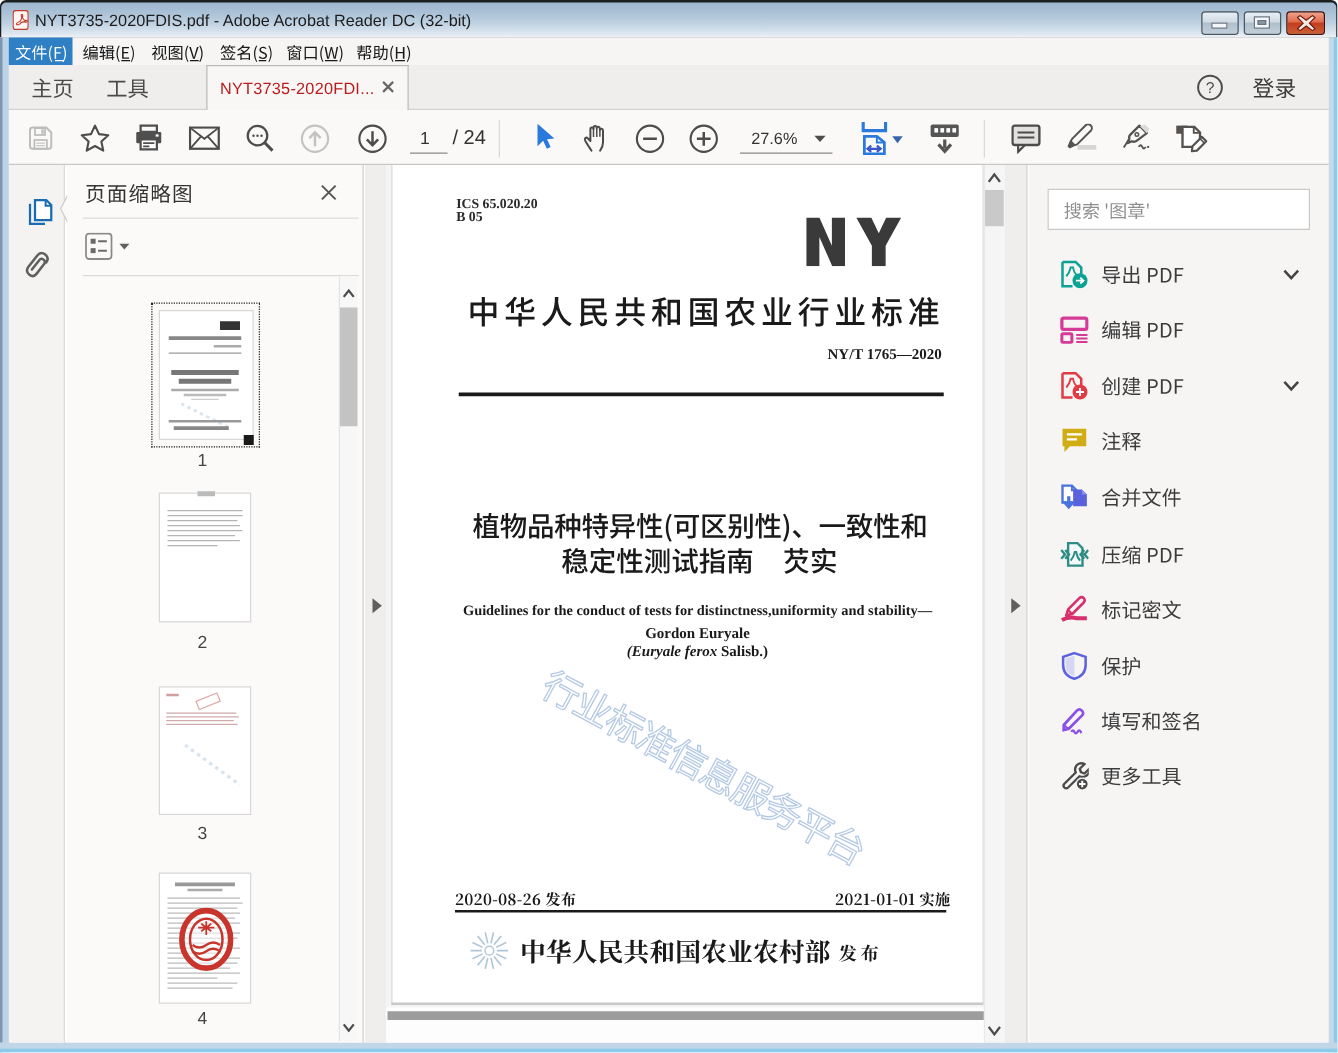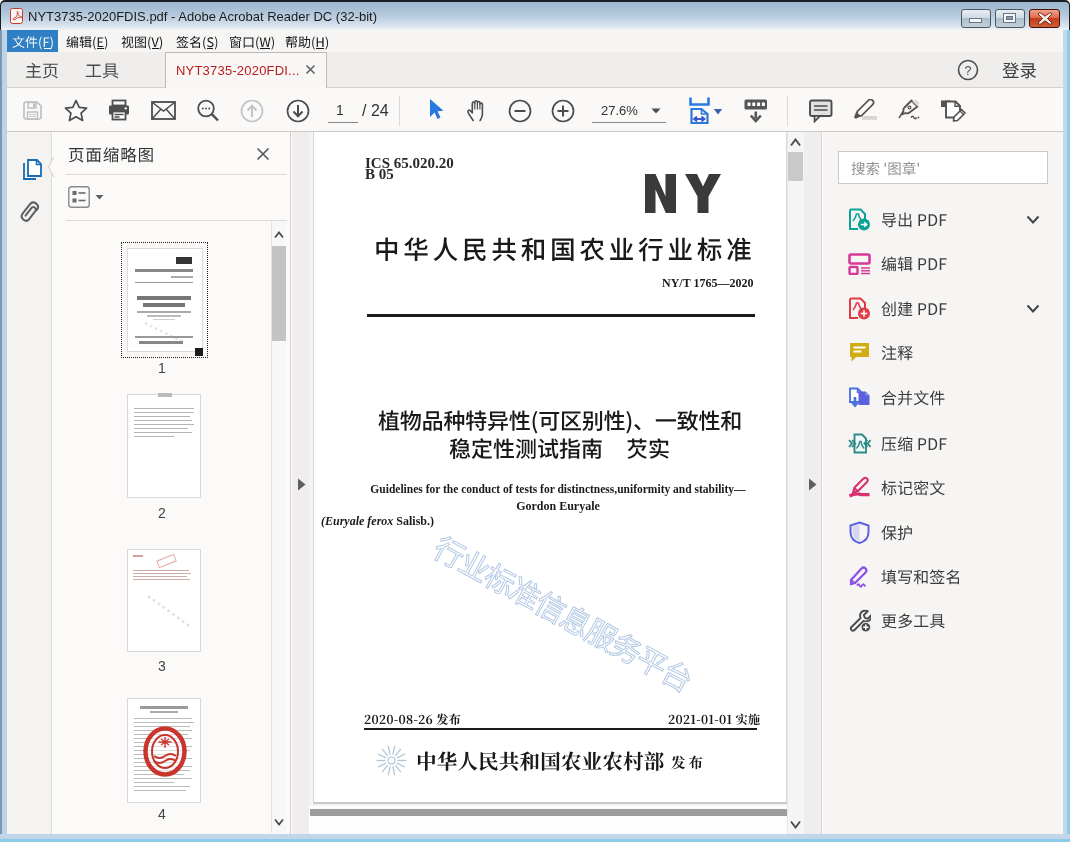--- a/index.html
+++ b/index.html
@@ -255,30 +255,30 @@
 <svg class="abs" style="left:143px;top:726px" width="44" height="51" viewBox="0 0 44 51">
     <ellipse cx="22" cy="25.5" rx="21" ry="24.5" fill="#fff" opacity="0.5"></ellipse>
     <ellipse cx="22" cy="25.5" rx="19.5" ry="23" fill="none" stroke="#c8352c" stroke-width="4.5"></ellipse>
     <ellipse cx="22" cy="25.5" rx="13" ry="16.5" fill="none" stroke="#c8352c" stroke-width="2"></ellipse>
     <path d="M11 30 q5.5 4 11 0 q5.5 -4 11 0 M11 35 q5.5 4 11 0 q5.5 -4 11 0" stroke="#c8352c" stroke-width="1.8" fill="none"></path>
     <path d="M22 11 v11 M15.5 16 h13 M18 13 l8 6 M26 13 l-8 6" stroke="#c8352c" stroke-width="1.4"></path>
   </svg>
 <div class="abs" style="left:158px;top:806px;font-size:14px;color:#444">4</div>
 <div class="abs" style="left:313px;top:132px;width:474px;height:671px;background:#fff;border-left:1px solid #d8d8d8;border-right:1px solid #d8d8d8"></div>
 <div class="abs" style="left:313px;top:802px;width:474px;height:2px;background:#c9c9c9"></div>
-<div class="abs" style="left:365px;top:158px;font-family:'Liberation Serif',serif;font-weight:bold;font-size:15px;color:#2a2a2a;line-height:11px">ICS 65.020.20<br>B 05</div>
+<div class="abs" style="left:365px;top:158px;font-family:'Liberation Serif',serif;font-weight:bold;font-size:11px;color:#2a2a2a;line-height:11px">ICS 65.020.20<br>B 05</div>
 <svg class="abs" style="left:645px;top:174px" width="76" height="39" viewBox="0 0 76 39">
 <path d="M0 39 V0 H10.5 L20.5 22.5 V0 H31 V39 H20.8 L10.5 15.5 V39 Z" fill="#3a3a3a"></path>
 <path d="M40 0 H52 L58 12.5 L64 0 H76 L63.5 22.5 V39 H52.5 V22.5 Z" fill="#3a3a3a"></path>
   </svg>
 <div class="abs" style="left:367px;top:314px;width:388px;height:2.5px;background:#1a1a1a"></div>
 <div class="abs" style="left:662px;top:276px;font-family:'Liberation Serif',serif;font-weight:bold;font-size:12px;color:#1a1a1a">NY/T 1765—2020</div>
 <div class="abs" style="left:321px;top:483px;width:474px;text-align:center;font-family:'Liberation Serif',serif;font-weight:bold;font-size:11.5px;color:#1a1a1a">Guidelines for the conduct of tests for distinctness,uniformity and stability—</div>
 <div class="abs" style="left:321px;top:499px;width:474px;text-align:center;font-family:'Liberation Serif',serif;font-weight:bold;font-size:12px;color:#1a1a1a">Gordon Euryale</div>
-<div class="abs" style="left:321px;top:514px;width:474px;text-align:left;font-family:'Liberation Serif',serif;font-weight:bold;font-size:12px;color:#1a1a1a"><i>(Euryale ferox</i> Salisb.)</div>
+<div class="abs" style="left:321px;top:514px;width:474px;text-align:center;font-family:'Liberation Serif',serif;font-weight:bold;font-size:12px;color:#1a1a1a"><i>(Euryale ferox</i> Salisb.)</div>
 <div class="abs" style="left:364px;top:728px;width:393px;height:2px;background:#1a1a1a"></div>
 <svg class="abs" style="left:372px;top:745px" width="40" height="32" viewBox="0 0 40 32">
     <path d="M25.5 15.5 L34.5 15.5" stroke="#aec6d8" stroke-width="1.3"></path>
     <path d="M24.9 18.1 L33.0 22.0" stroke="#aec6d8" stroke-width="1.3"></path>
     <path d="M23.2 20.2 L28.9 27.2" stroke="#aec6d8" stroke-width="1.3"></path>
     <path d="M20.8 21.3 L22.8 30.1" stroke="#aec6d8" stroke-width="1.3"></path>
     <path d="M18.2 21.3 L16.2 30.1" stroke="#aec6d8" stroke-width="1.3"></path>
     <path d="M15.8 20.2 L10.1 27.2" stroke="#aec6d8" stroke-width="1.3"></path>
     <path d="M14.1 18.1 L6.0 22.0" stroke="#aec6d8" stroke-width="1.3"></path>
     <path d="M13.5 15.5 L4.5 15.5" stroke="#aec6d8" stroke-width="1.3"></path>

